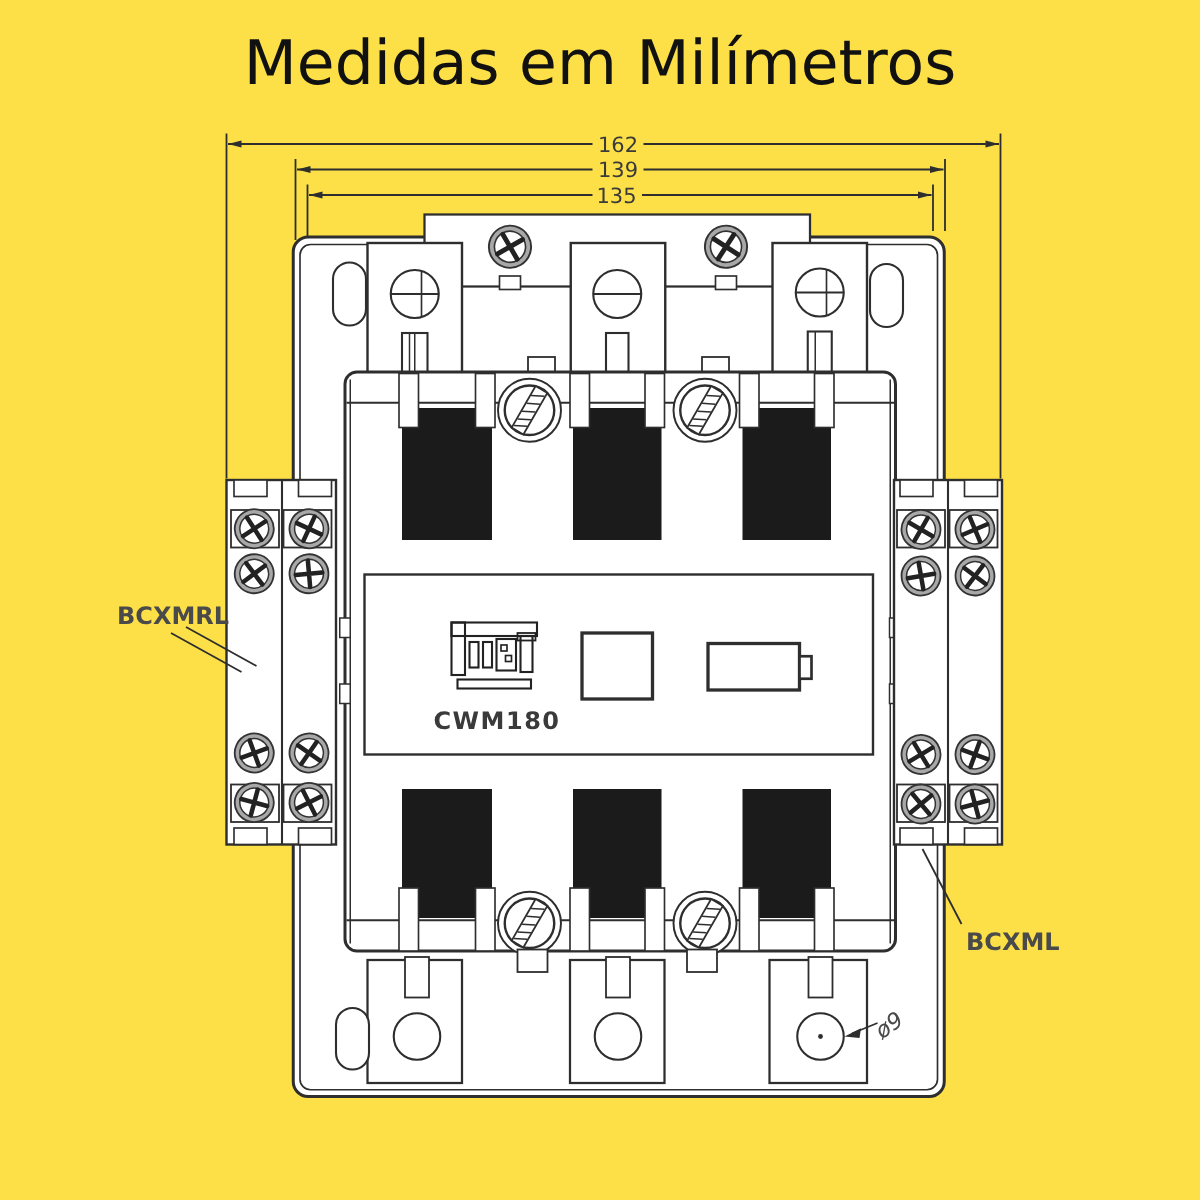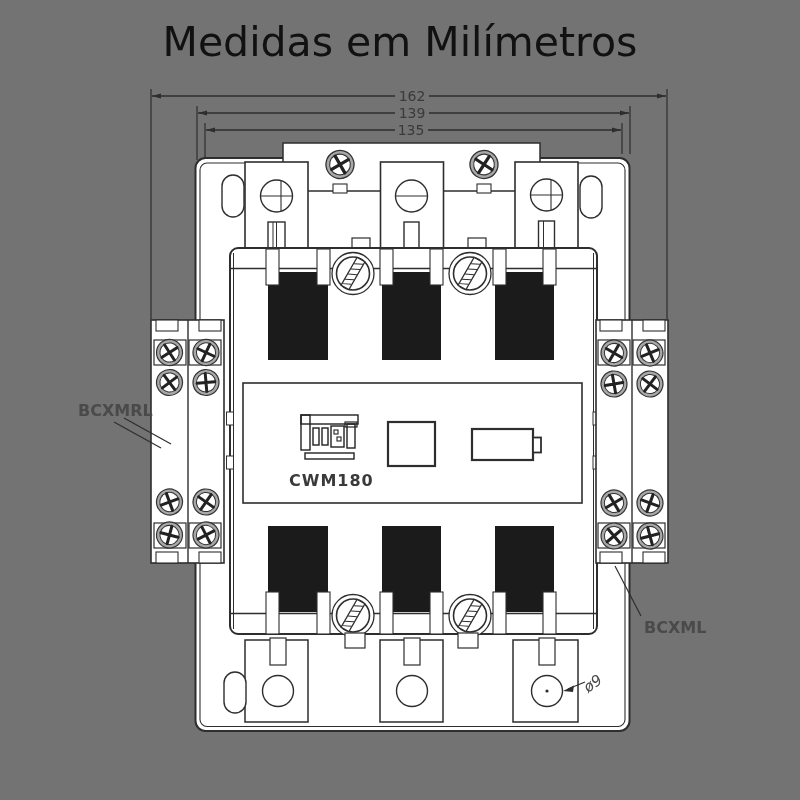--- a/index.html
+++ b/index.html
@@ -1,16 +1,16 @@
 <!DOCTYPE html>
 <html><head>
 <meta charset="utf-8">
 <style>
   html,body{margin:0;padding:0;background:#ffffff;}
-  .page{width:800px;height:800px;position:relative;background:#737373;overflow:hidden;
+  .page{width:800px;height:800px;position:relative;background:#fde047;overflow:hidden;
         font-family:"DejaVu Sans","Liberation Sans",sans-serif;}
   svg{display:block;}
   text{font-family:"DejaVu Sans","Liberation Sans",sans-serif;}
   .title-text{font-size:41px;fill:#111111;}
   .dim-text{font-size:14px;fill:#3a3a3a;}
   .label-text{font-size:16px;font-weight:600;fill:#4a4a4a;}
   .model-text{font-size:16px;font-weight:600;fill:#3a3a3a;letter-spacing:1px;}
   .dia-text{font-size:15px;font-style:italic;fill:#4a4a4a;}
   .ln{stroke:#2e2e2e;fill:none;}
 </style>

